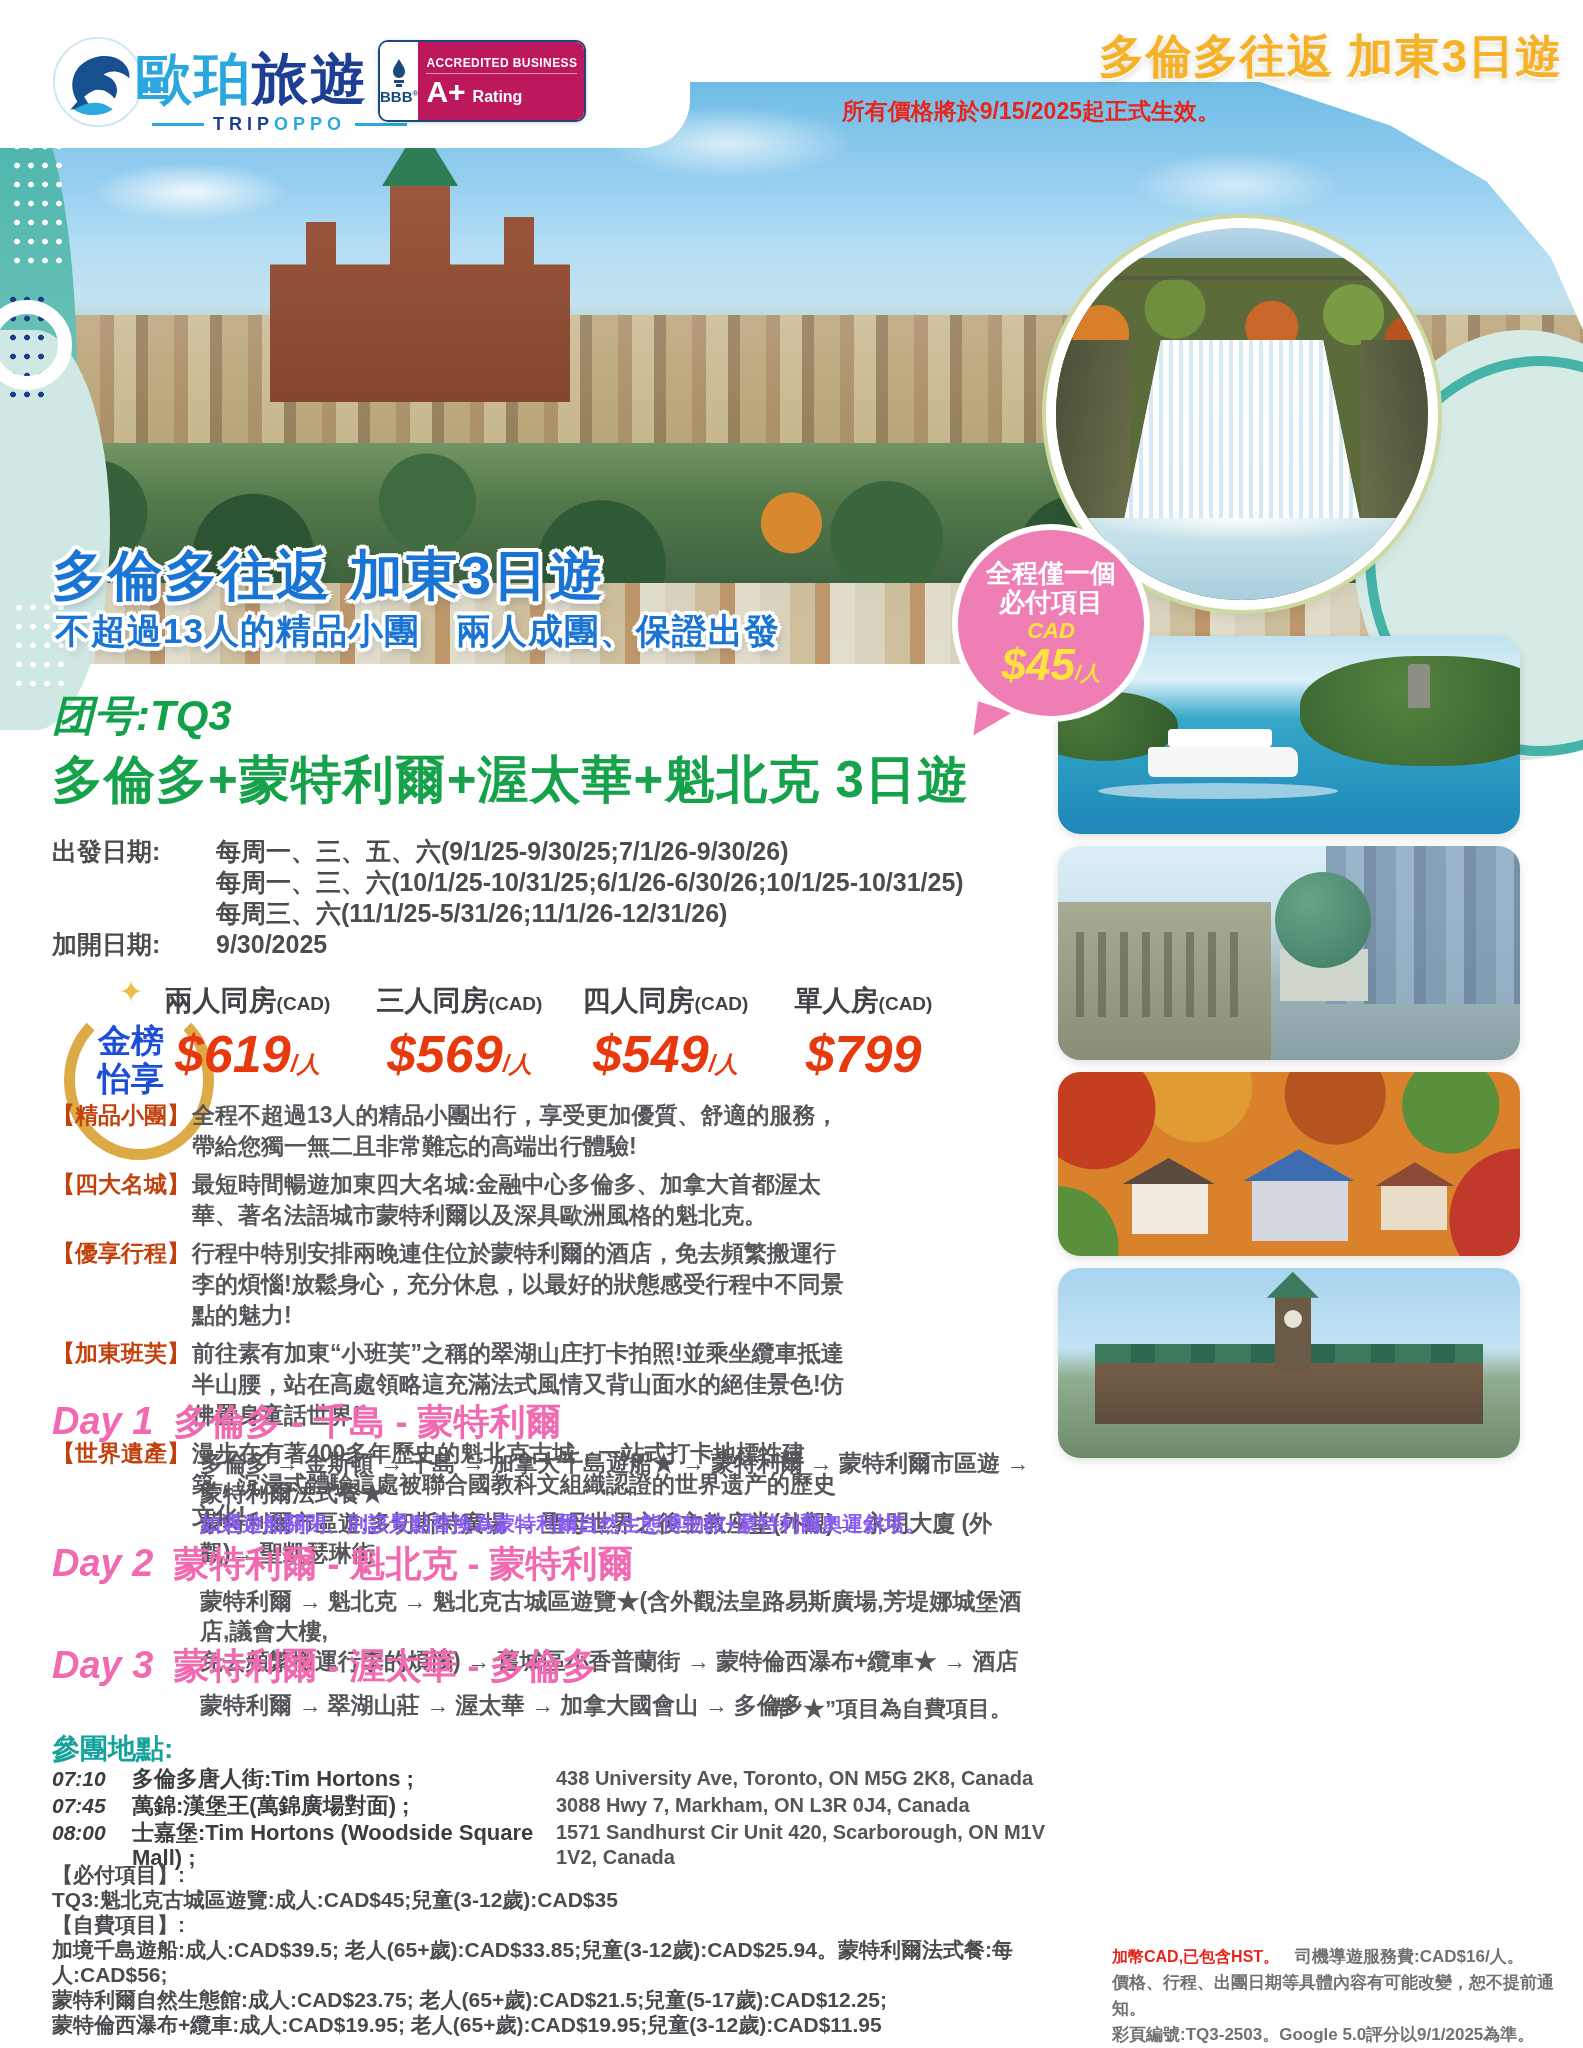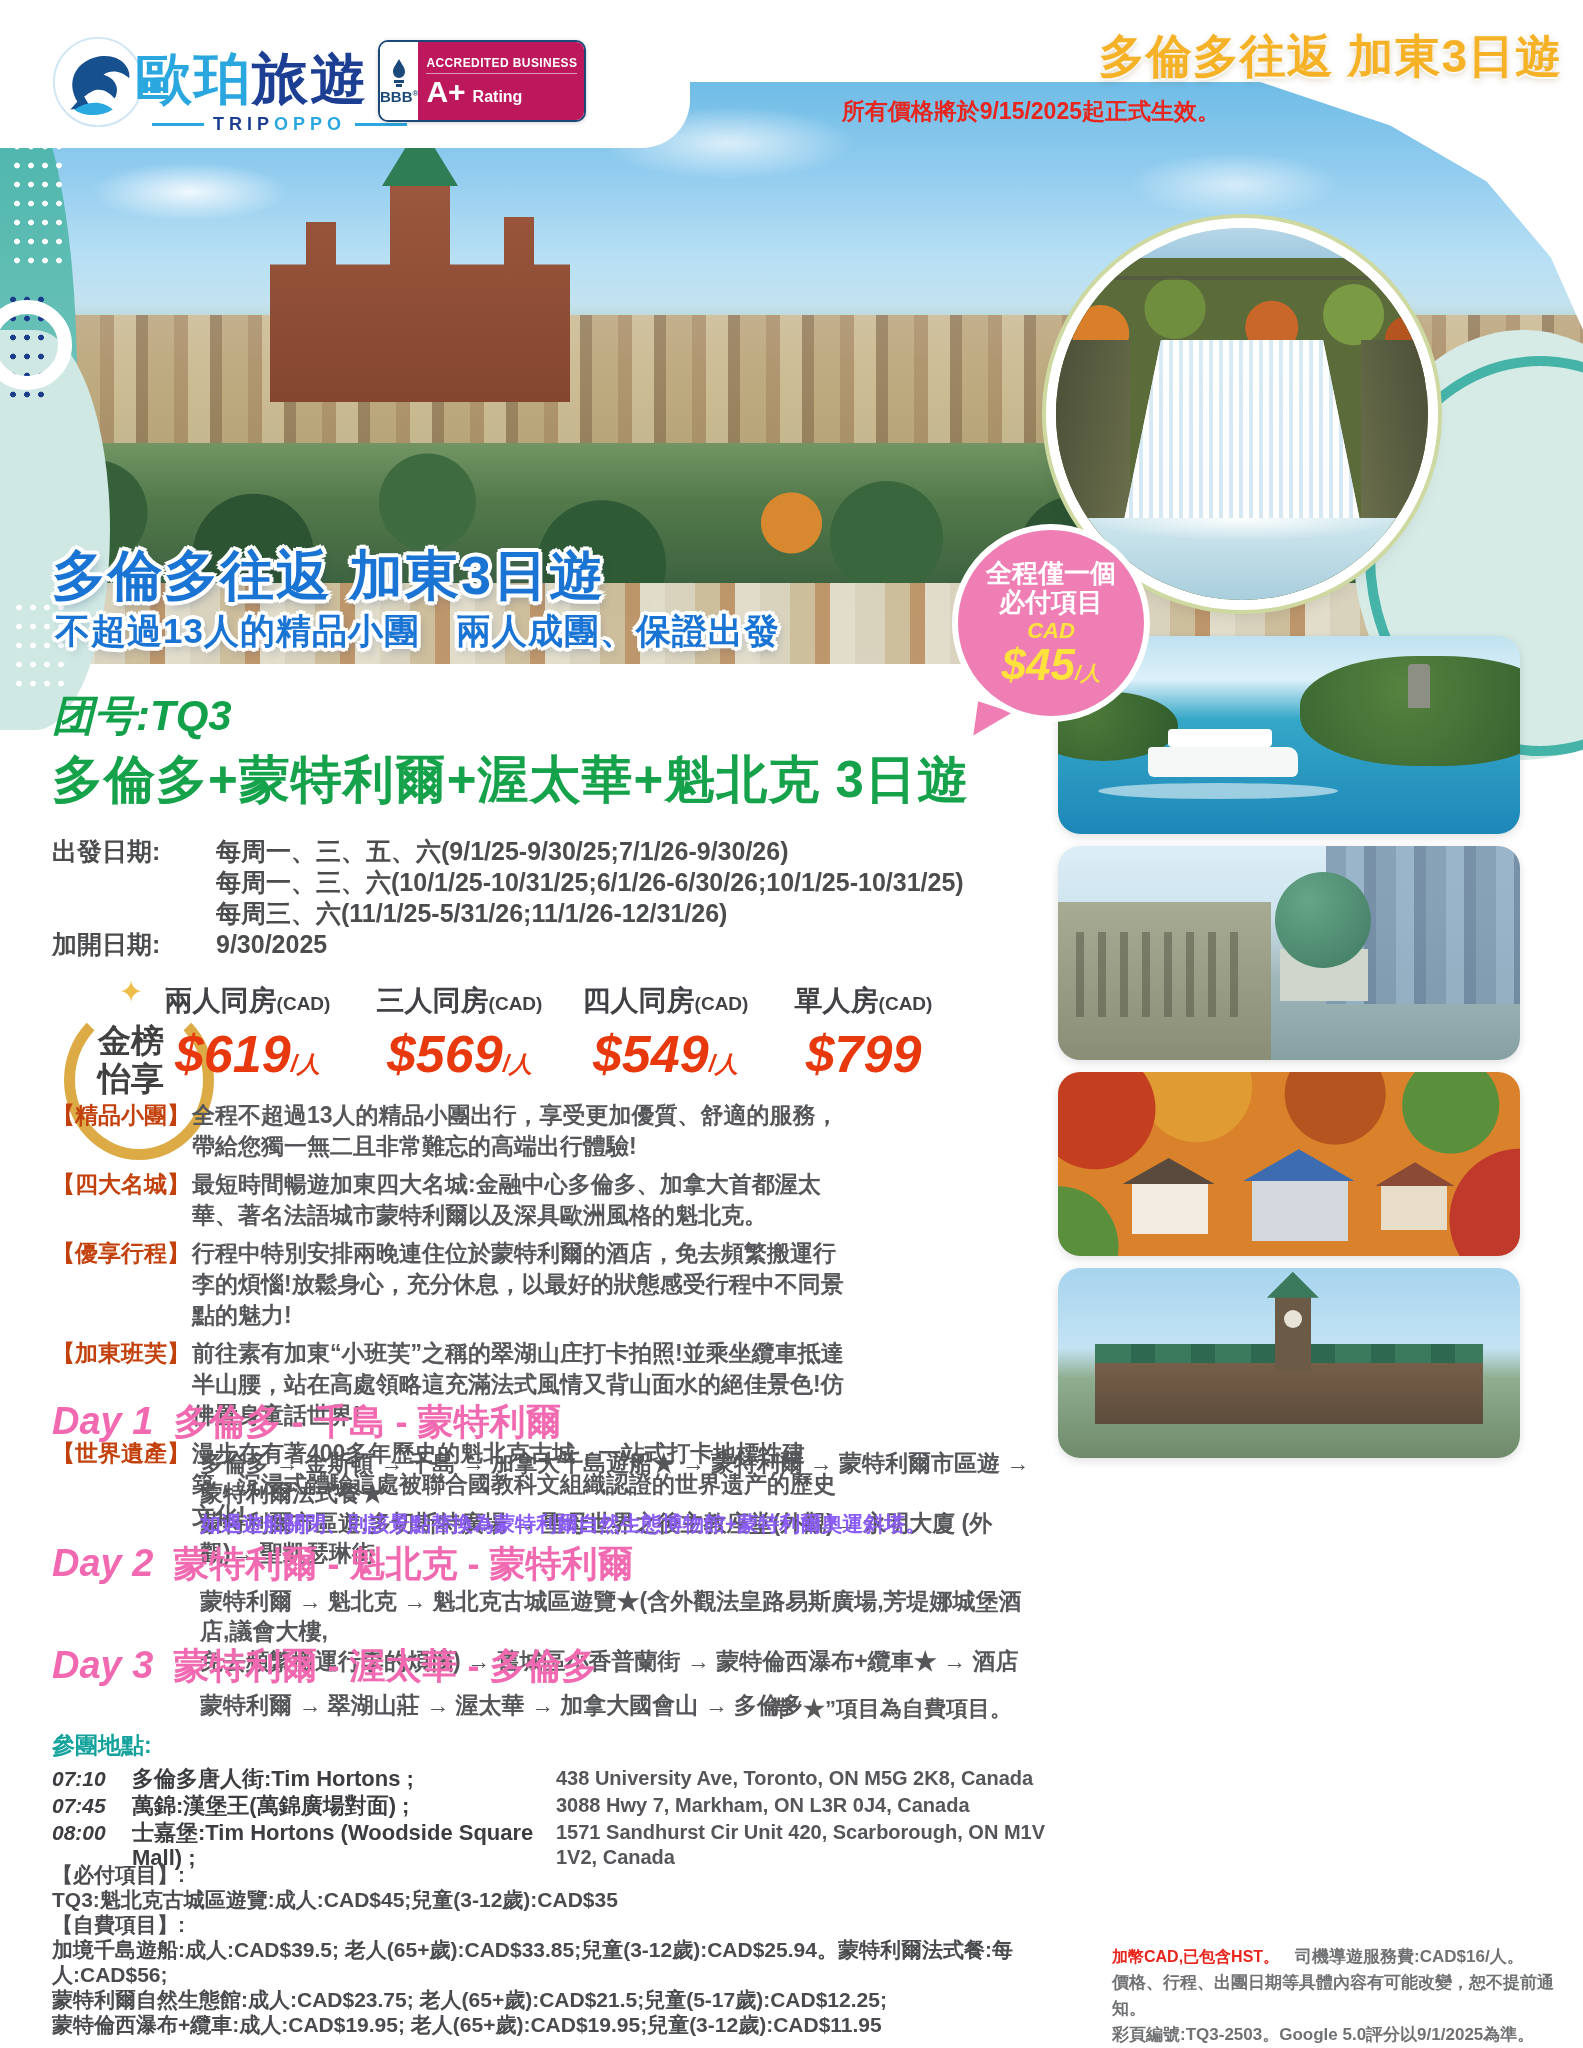--- a/index.html
+++ b/index.html
@@ -124,21 +124,21 @@
   .dates{position:absolute;left:52px;top:836px;width:1010px;font-size:25px;font-weight:800;color:#4b4c4e;z-index:8;}
   .date-row{display:flex;line-height:31px;}
   .date-label{width:164px;flex:none;}
 
   
   .medal{position:absolute;left:46px;top:978px;width:170px;height:172px;z-index:8;}
   .medal-arc{position:absolute;left:18px;top:22px;width:128px;height:138px;border:11px solid #dcab45;
         border-top-color:transparent;border-radius:50%;}
   .medal-spark{position:absolute;left:50%;top:-4px;transform:translateX(-50%);font-size:30px;color:#edbe4a;}
   .medal-txt{position:absolute;left:0;top:44px;width:100%;text-align:center;font-size:33px;font-weight:900;
-        color:#404040;line-height:1.15;text-shadow:0 1px 0 #fff;}
+        color:#1d4ed8;line-height:1.15;text-shadow:0 1px 0 #fff;}
   .price-cell{position:absolute;top:982px;width:215px;text-align:center;z-index:8;}
   .pc-1{left:140px;} .pc-2{left:352px;} .pc-3{left:558px;} .pc-4{left:756px;}
   .pc-label{font-size:28px;font-weight:800;color:#414246;}
   .pc-cad{font-size:19px;font-weight:700;color:#414246;}
   .pc-price{margin-top:8px;font-size:52px;font-weight:900;font-style:italic;color:#e8380d;line-height:1;}
   .pc-per{font-size:23px;font-weight:900;}
 
   
   .features{position:absolute;left:52px;top:1100px;width:792px;z-index:8;}
   .feat{display:flex;margin-bottom:7px;}
@@ -147,21 +147,21 @@
 
   
   .day-h{position:absolute;z-index:8;display:flex;align-items:baseline;gap:20px;color:#f169b0;}
   .day-no{font-size:38px;font-weight:900;font-style:italic;}
   .day-t{font-size:36px;font-weight:900;}
   .day-lines{position:absolute;left:200px;width:840px;z-index:8;font-size:23px;font-weight:600;color:#55565a;line-height:30px;}
   .day-note{position:absolute;left:200px;z-index:8;font-size:21px;font-weight:700;color:#8b5cf6;}
   .star-note{position:absolute;left:770px;top:1694px;z-index:8;font-size:22px;font-weight:700;color:#58585a;}
 
   
-  .pickup-h{position:absolute;left:52px;top:1730px;font-size:23px;font-weight:900;color:#14a29c;z-index:8;}
+  .pickup-h{position:absolute;left:52px;top:1730px;font-size:28px;font-weight:900;color:#14a29c;z-index:8;}
   .pickup{position:absolute;left:52px;top:1766px;width:1010px;z-index:8;}
   .stop{display:flex;line-height:25px;margin-bottom:2px;}
   .stop-time{width:80px;flex:none;font-size:21px;font-weight:900;font-style:italic;color:#3c3d40;}
   .stop-place{width:424px;flex:none;font-size:22px;font-weight:700;color:#3c3d40;}
   .stop-addr{flex:1;font-size:20px;font-weight:600;color:#55565a;}
 
   
   .fees{position:absolute;left:52px;top:1862px;width:1030px;z-index:8;font-size:21px;font-weight:600;
         color:#4a4b4e;line-height:25px;}
 

